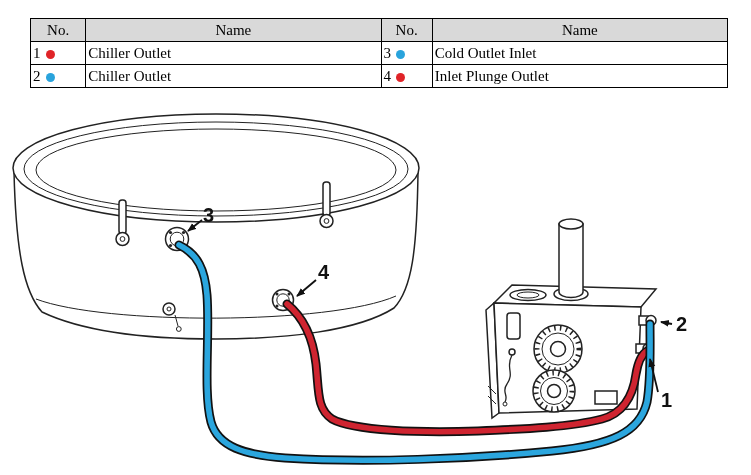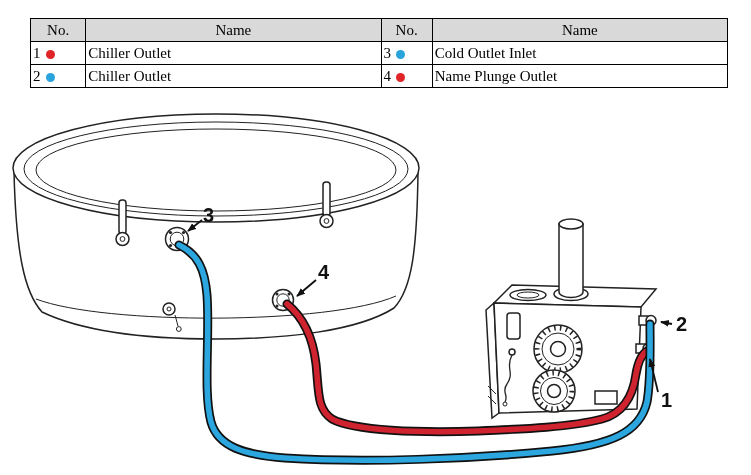--- a/index.html
+++ b/index.html
@@ -47,21 +47,21 @@
       <tr>
         <td class="no-cell"><span>1</span><span class="dot" style="background-color: rgb(224, 36, 40);"></span></td>
         <td>Chiller Outlet</td>
         <td class="no-cell"><span>3</span><span class="dot" style="background-color: rgb(41, 163, 220);"></span></td>
         <td>Cold Outlet Inlet</td>
       </tr>
       <tr>
         <td class="no-cell"><span>2</span><span class="dot" style="background-color: rgb(41, 163, 220);"></span></td>
         <td>Chiller Outlet</td>
         <td class="no-cell"><span>4</span><span class="dot" style="background-color: rgb(224, 36, 40);"></span></td>
-        <td>Name Plunge Outlet</td>
+        <td>Inlet Plunge Outlet</td>
       </tr>
     </tbody>
   </table>
 
   <div class="diagram-wrap">
     <svg width="751" height="378" viewBox="0 97 751 378" xmlns="http://www.w3.org/2000/svg">
       <defs>
         <marker id="arrow" markerUnits="userSpaceOnUse" markerWidth="12" markerHeight="10" refX="8" refY="3.5" orient="auto">
           <path d="M0,0 L9,3.5 L0,7 Z" fill="#111"></path>
         </marker>

